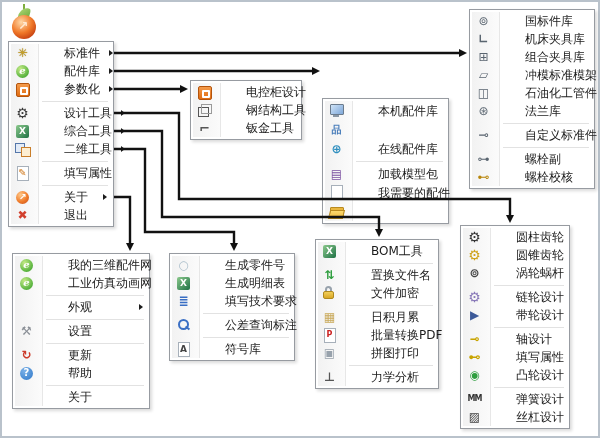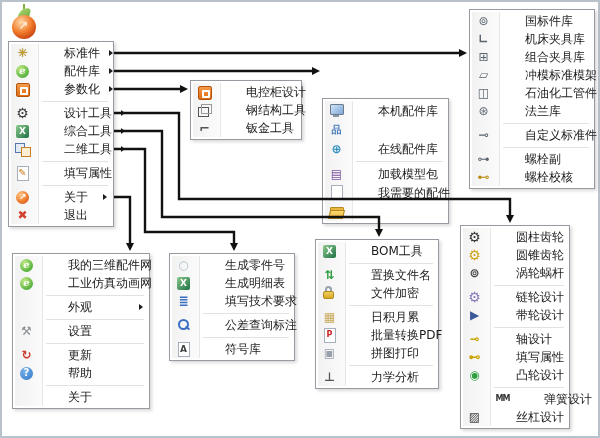--- a/index.html
+++ b/index.html
@@ -332,21 +332,21 @@
     <div class="row">
       <span class="ic ic-shaft-calc-icon" style="color: rgb(200, 164, 0);">⊷</span>
       <span class="lbl">填写属性</span>
     </div>
     <div class="row">
       <span class="ic ic-cam-icon" style="color: rgb(46, 158, 62);">◉</span>
       <span class="lbl">凸轮设计</span>
     </div>
     <div class="sep"></div>
     <div class="row">
-      <span class="ic ic-spring-icon" style="color: rgb(51, 51, 51); margin-left: 28px;">MM</span>
+      <span class="ic ic-spring-icon" style="color: rgb(51, 51, 51);">MM</span>
       <span class="lbl">弹簧设计</span>
     </div>
     <div class="row">
       <span class="ic ic-screw-rod-icon" style="color: rgb(68, 68, 68);">▨</span>
       <span class="lbl">丝杠设计</span>
     </div>
   </div>
 
   <svg class="wires" width="600" height="438" viewBox="0 0 600 438">
     <defs>

